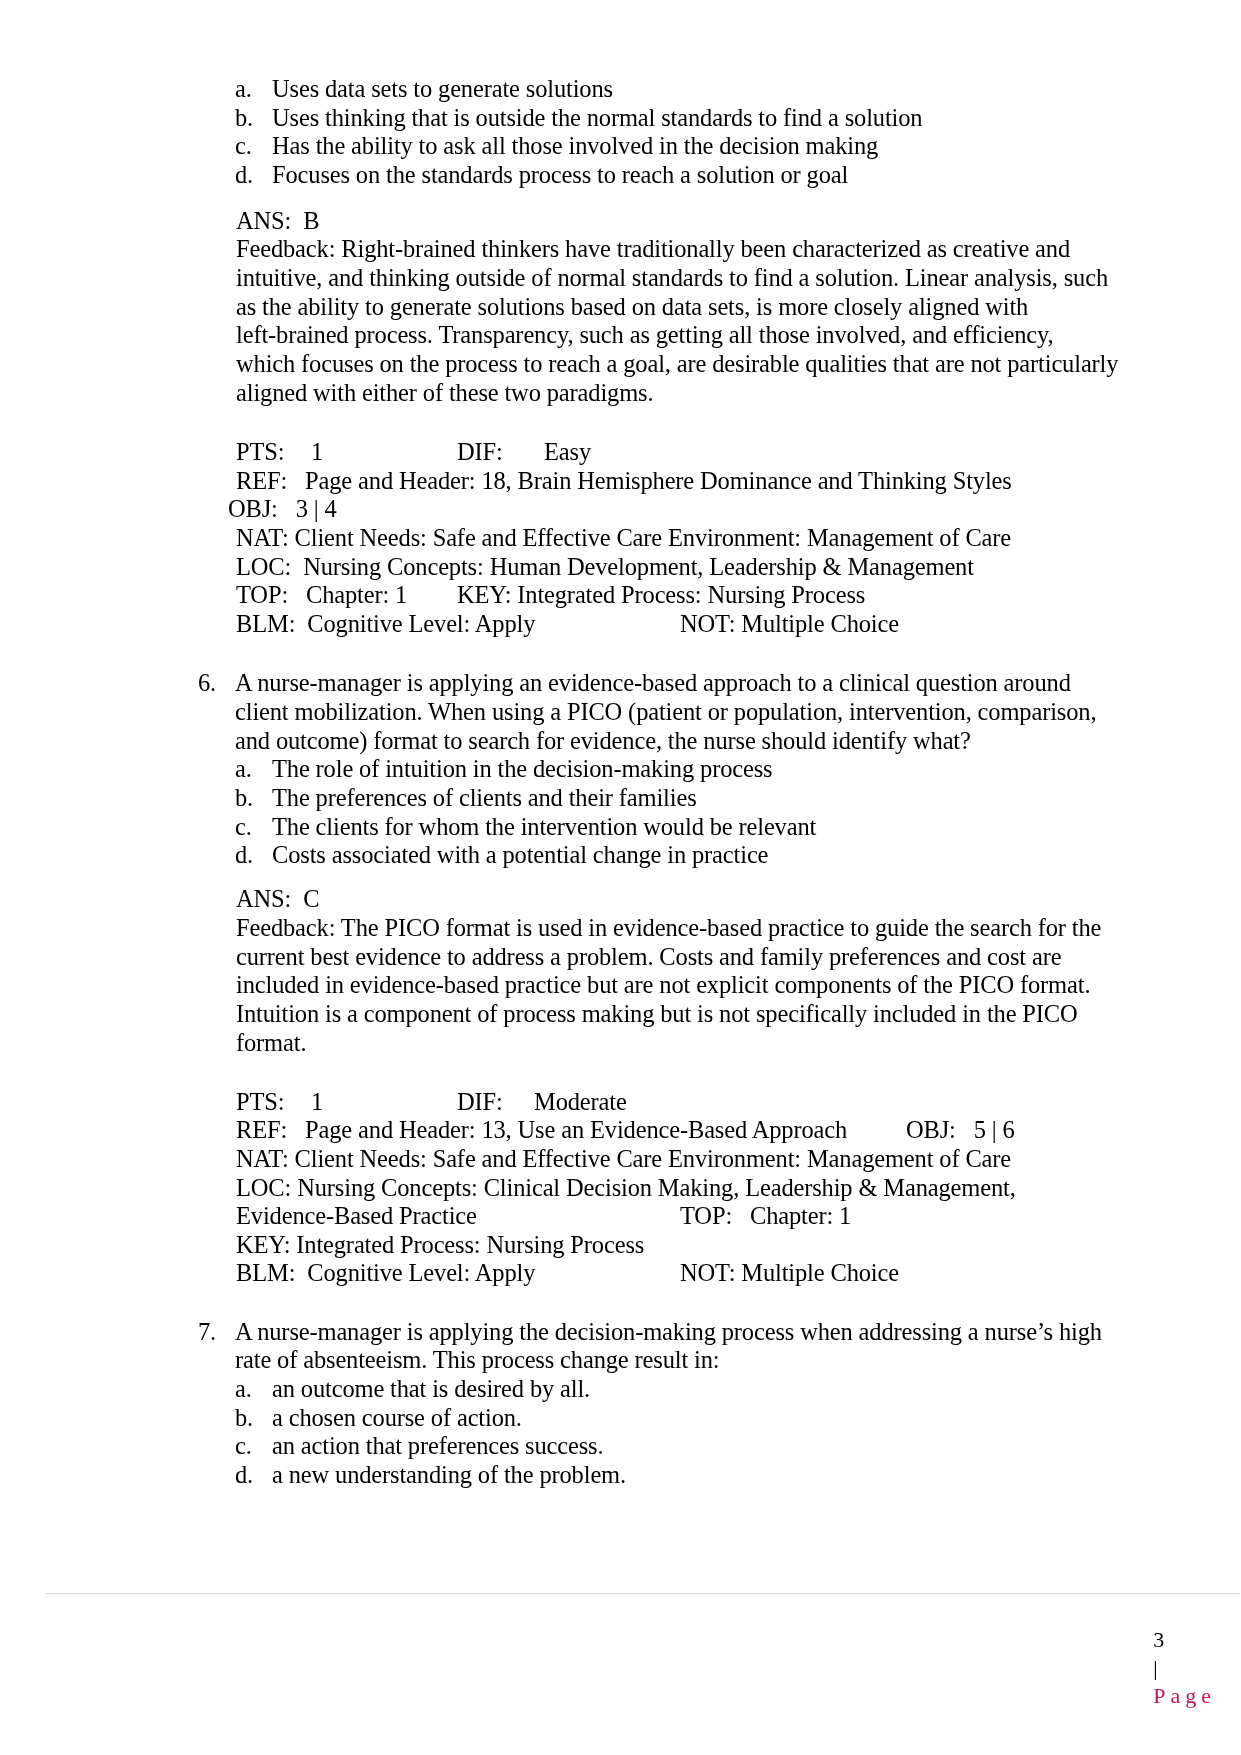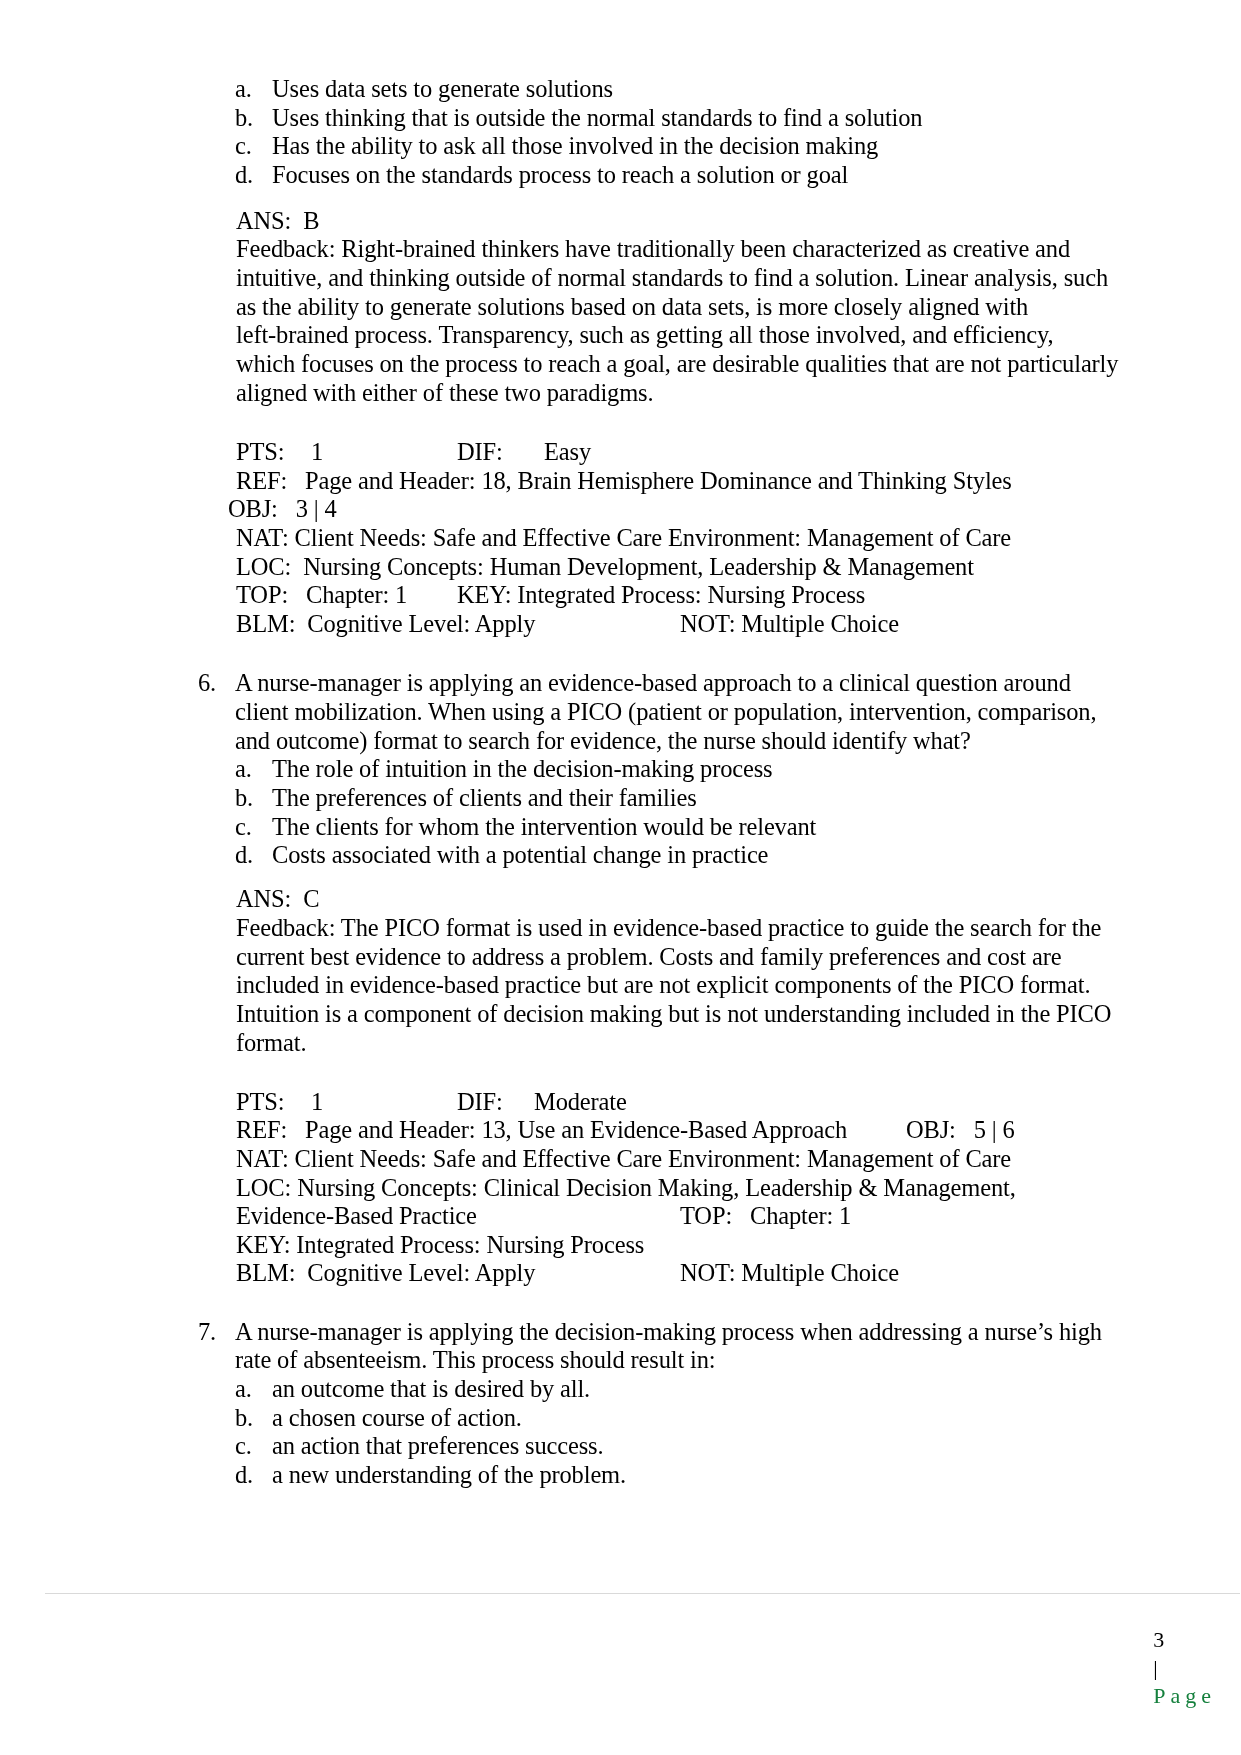--- a/index.html
+++ b/index.html
@@ -3,21 +3,21 @@
 <meta charset="utf-8">
 <style>
   html, body { margin:0; padding:0; background:#ffffff; }
   body { width:1241px; height:1755px; position:relative; overflow:hidden;
          font-family:"Liberation Serif", "DejaVu Serif", serif; color:#000; }
   .ln { position:absolute; font-size:24.5px; line-height:28px; white-space:pre; letter-spacing:-0.15px; }
   .footer-rule { position:absolute; left:45px; top:1593px; width:1195px; height:0; border-top:1.5px solid #d9d9d9; }
   .pageno { position:absolute; right:25px; top:1598px; font-size:22px; line-height:28px; white-space:pre; }
   .pageno .num { color:#000; }
   .pageno .sep { color:#000; }
-  .pageno .word { color:#15803d; letter-spacing:5px; }
+  .pageno .word { color:#be185d; letter-spacing:5px; }
 </style>
 </head>
 <body>
 
 <div>
   <span class="ln" style="left:235px;top:75px">a.</span>
   <span class="ln" style="left:272px;top:75px">Uses data sets to generate solutions</span>
   <span class="ln" style="left:235px;top:104px">b.</span>
   <span class="ln" style="left:272px;top:104px">Uses thinking that is outside the normal standards to find a solution</span>
   <span class="ln" style="left:235px;top:132px">c.</span>
@@ -65,21 +65,21 @@
   <span class="ln" style="left:272px;top:813px">The clients for whom the intervention would be relevant</span>
   <span class="ln" style="left:235px;top:841px">d.</span>
   <span class="ln" style="left:272px;top:841px">Costs associated with a potential change in practice</span>
 </div>
 
 <div>
   <span class="ln" style="left:236px;top:885px">ANS:  C</span>
   <span class="ln" style="left:236px;top:914px">Feedback: The PICO format is used in evidence-based practice to guide the search for the</span>
   <span class="ln" style="left:236px;top:943px">current best evidence to address a problem. Costs and family preferences and cost are</span>
   <span class="ln" style="left:236px;top:971px">included in evidence-based practice but are not explicit components of the PICO format.</span>
-  <span class="ln" style="left:236px;top:1000px">Intuition is a component of decision making but is not understanding included in the PICO</span>
+  <span class="ln" style="left:236px;top:1000px">Intuition is a component of process making but is not specifically included in the PICO</span>
   <span class="ln" style="left:236px;top:1029px">format.</span>
 </div>
 
 <div>
   <span class="ln" style="left:236px;top:1088px">PTS:</span>
   <span class="ln" style="left:311px;top:1088px">1</span>
   <span class="ln" style="left:457px;top:1088px">DIF:</span>
   <span class="ln" style="left:534px;top:1088px">Moderate</span>
   <span class="ln" style="left:236px;top:1116px">REF:   Page and Header: 13, Use an Evidence-Based Approach</span>
   <span class="ln" style="left:906px;top:1116px">OBJ:   5 | 6</span>
@@ -88,21 +88,21 @@
   <span class="ln" style="left:236px;top:1202px">Evidence-Based Practice</span>
   <span class="ln" style="left:680px;top:1202px">TOP:   Chapter: 1</span>
   <span class="ln" style="left:236px;top:1231px">KEY: Integrated Process: Nursing Process</span>
   <span class="ln" style="left:236px;top:1259px">BLM:  Cognitive Level: Apply</span>
   <span class="ln" style="left:680px;top:1259px">NOT: Multiple Choice</span>
 </div>
 
 <div>
   <span class="ln" style="left:198px;top:1318px">7.</span>
   <span class="ln" style="left:235px;top:1318px">A nurse-manager is applying the decision-making process when addressing a nurse’s high</span>
-  <span class="ln" style="left:235px;top:1346px">rate of absenteeism. This process should result in:</span>
+  <span class="ln" style="left:235px;top:1346px">rate of absenteeism. This process change result in:</span>
 
   <span class="ln" style="left:235px;top:1375px">a.</span>
   <span class="ln" style="left:272px;top:1375px">an outcome that is desired by all.</span>
   <span class="ln" style="left:235px;top:1404px">b.</span>
   <span class="ln" style="left:272px;top:1404px">a chosen course of action.</span>
   <span class="ln" style="left:235px;top:1432px">c.</span>
   <span class="ln" style="left:272px;top:1432px">an action that preferences success.</span>
   <span class="ln" style="left:235px;top:1461px">d.</span>
   <span class="ln" style="left:272px;top:1461px">a new understanding of the problem.</span>
 </div>

